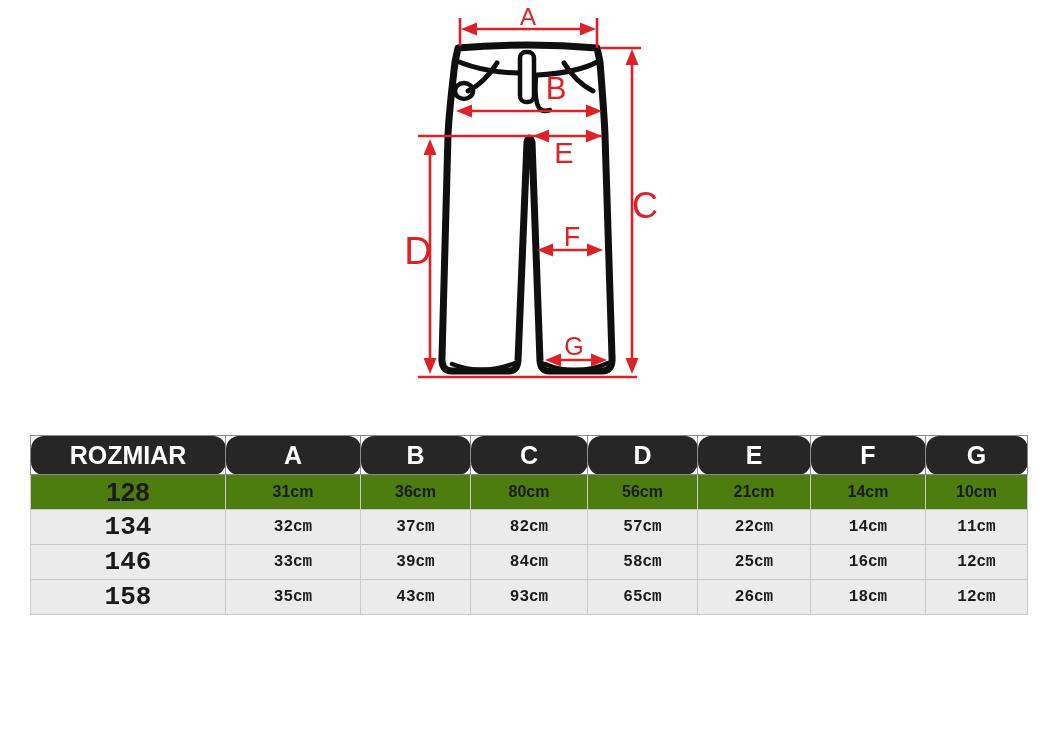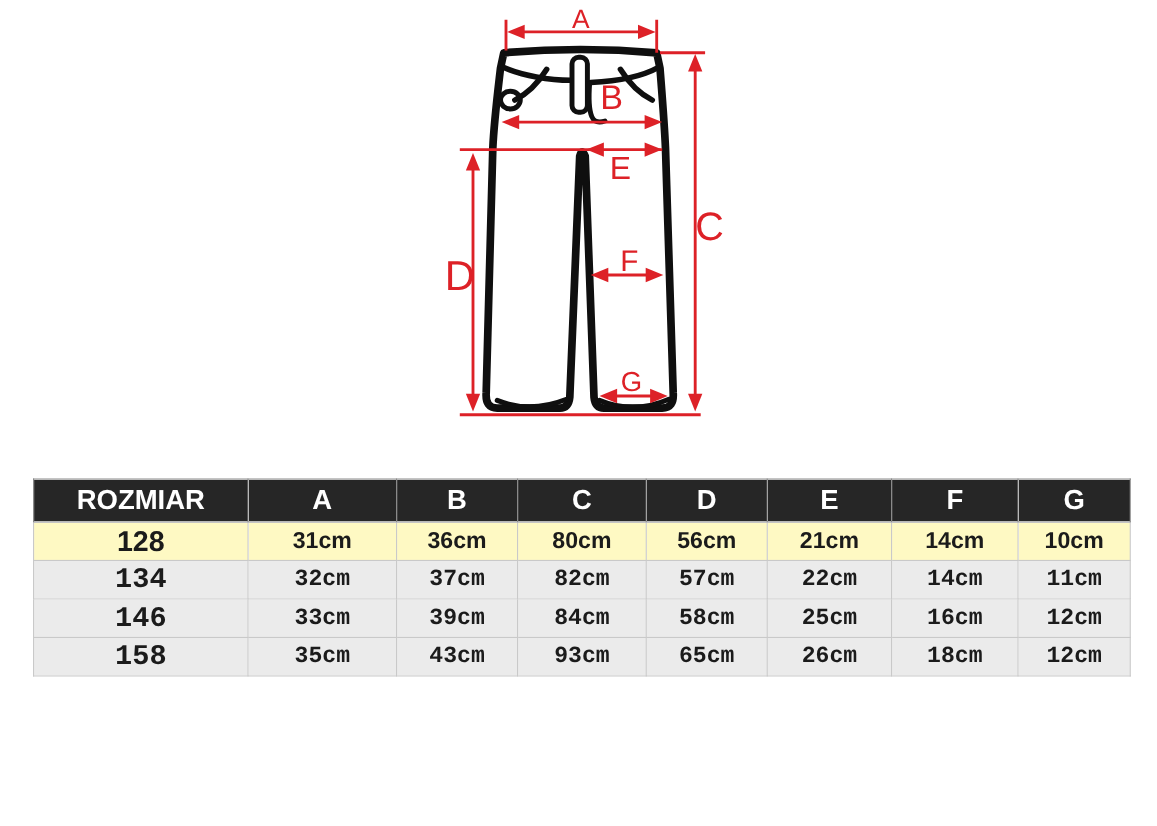--- a/index.html
+++ b/index.html
@@ -21,24 +21,25 @@
   #size-table{
     position:absolute;left:30px;top:435px;width:997px;
     border-collapse:collapse;table-layout:fixed;
     font-family:"Liberation Sans",sans-serif;font-weight:bold;color:#1b1b1b;
     text-align:center;
   }
   #size-table td,#size-table th{border:1px solid #c9c9c9;padding:0;overflow:hidden;}
   #size-table thead th{
     background:#262626;color:#ffffff;font-size:25px;height:38px;
     border-color:#8a8a8a;
+    border-radius:13px;
   }
-  #size-table tbody tr{height:35px;background:#fef9c3;}
+  #size-table tbody tr{height:35px;background:#4d7c0f;}
   #size-table tbody tr.stripe{background:#ebebeb;font-family:Liberation Mono, monospace;}
-  #size-table td{font-size:21px;}
+  #size-table td{font-size:16px;}
   #size-table td.size{font-size:26px;}
 </style>
 </head>
 <body>
 
 <svg id="diagram" width="1052" height="430" viewBox="0 0 1052 430">
 
   <g>
     <path class="pants pants-body" d="M 458,48 Q 528,42 597,48 L 600,62
       C 602,88 604,112 605,135 L 612,357 Q 613,371 602,371 L 549,371

